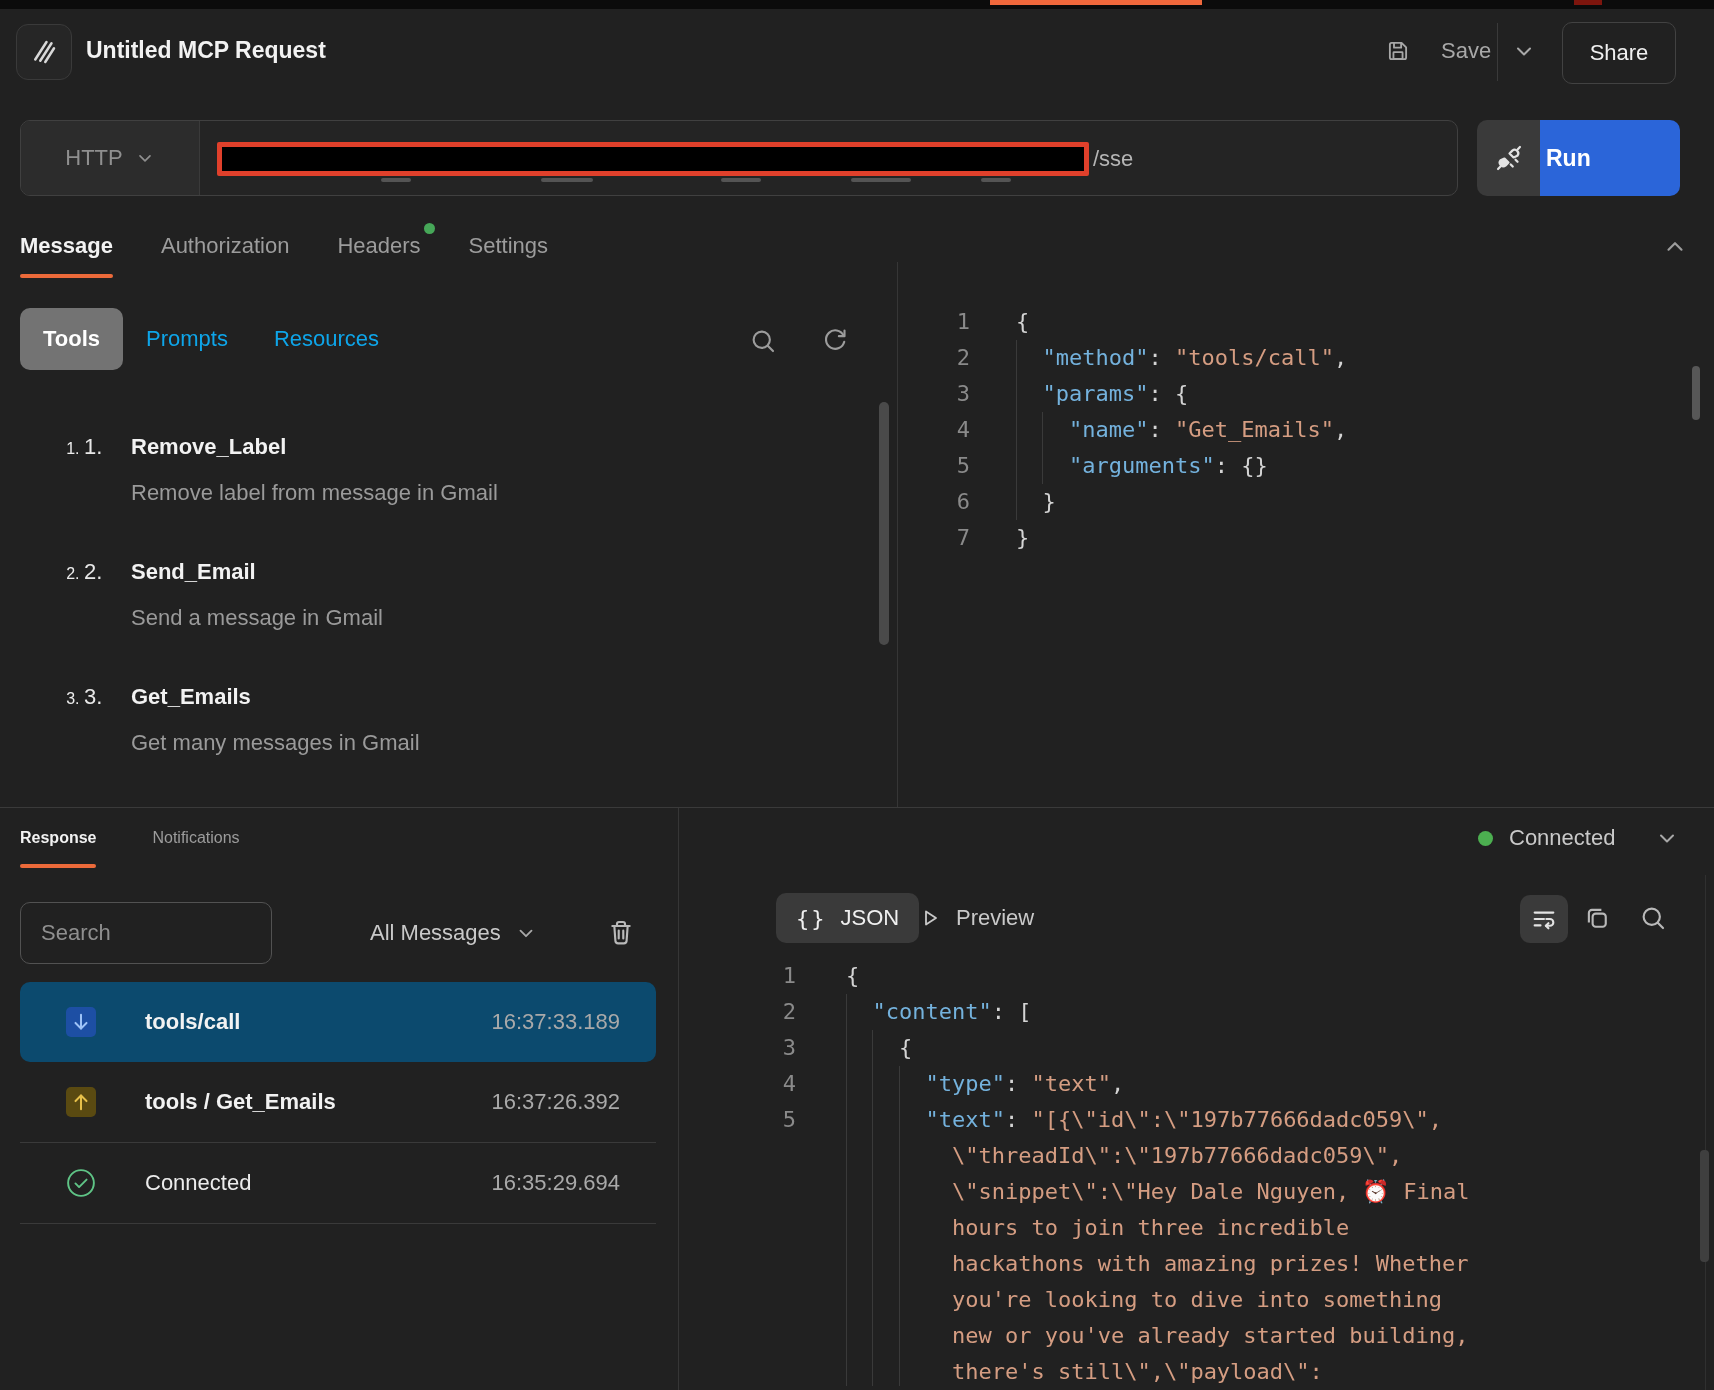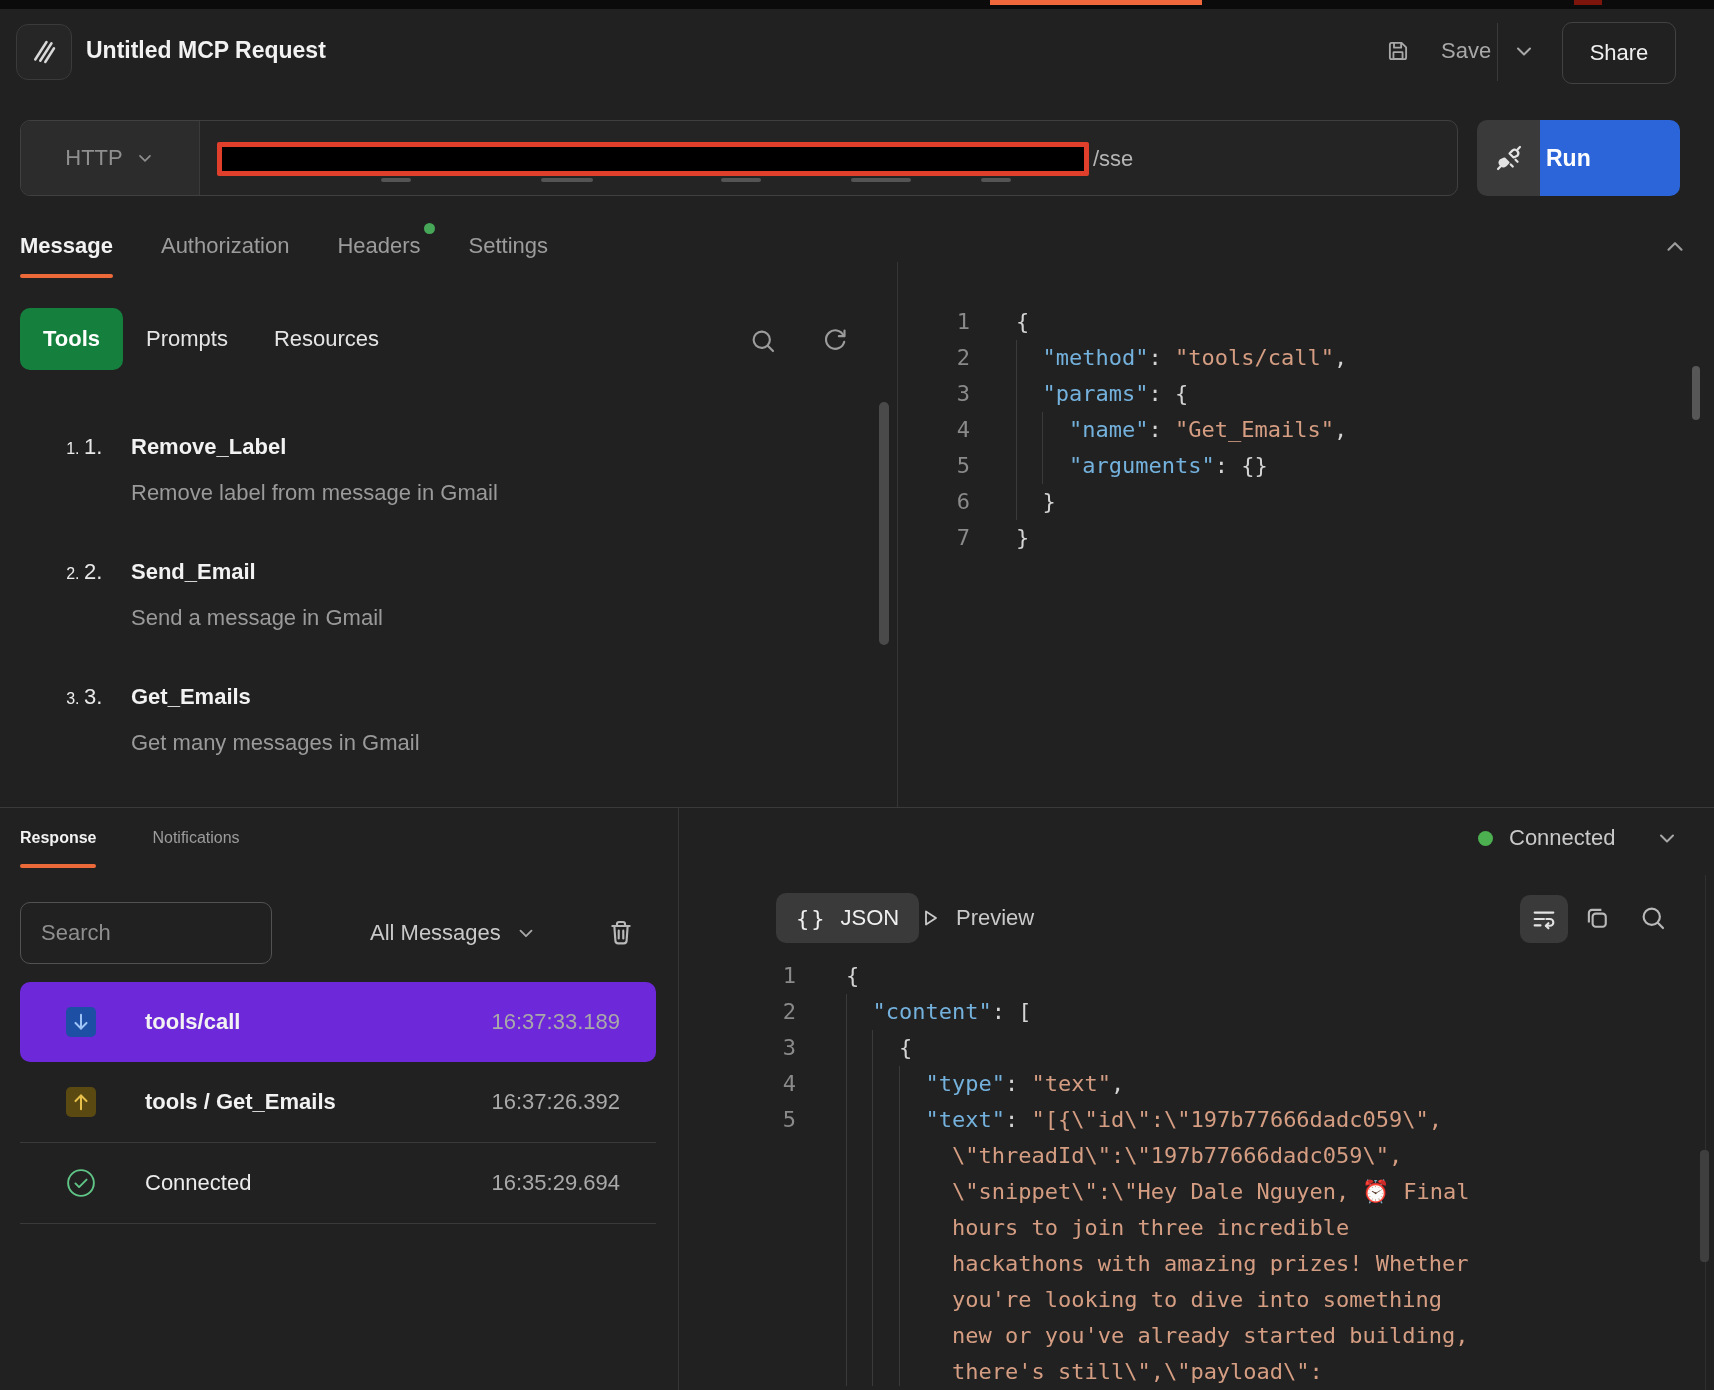--- a/index.html
+++ b/index.html
@@ -44,22 +44,22 @@
   
   .req-tabs{position:absolute;left:20px;top:228px;display:flex;gap:48px;font-size:22px;color:#9c9c9c;height:36px;line-height:36px}
   .tab{position:relative;cursor:pointer}
   .tab.active{color:#f2f2f2;font-weight:700}
   .tab.active::after{content:"";position:absolute;left:0;right:0;bottom:-14px;height:4px;background:#ec6a3a;border-radius:2px}
   .tabdot{position:absolute;top:-5px;right:-14px;width:11px;height:11px;border-radius:50%;background:#46a758}
   .collapse-chevron{position:absolute;left:1662px;top:234px;color:#9c9c9c;cursor:pointer}
 
   
   .cap-tabs{position:absolute;left:20px;top:308px;height:62px;display:flex;align-items:center}
-  .cap-tab{font-size:22px;color:#e5e5e5;padding:0 23px;height:62px;display:flex;align-items:center;cursor:pointer}
-  .cap-tab.active{background:#15803d;border-radius:10px;color:#fff;font-weight:700}
+  .cap-tab{font-size:22px;color:#0ea5e9;padding:0 23px;height:62px;display:flex;align-items:center;cursor:pointer}
+  .cap-tab.active{background:#737373;border-radius:10px;color:#fff;font-weight:700}
   .icon-btn{color:#9c9c9c;cursor:pointer;background:none;border:none;padding:0}
   .search-icon-btn{position:absolute;left:748px;top:326px}
   .refresh-icon-btn{position:absolute;left:820px;top:326px}
 
   
   .tools-list{position:absolute;left:44px;top:416px;width:780px}
   .tool-item{margin-bottom:49px}
   .tool-name-row{display:flex;font-size:22px;line-height:30px}
   .tool-num{width:47px;color:#e8e8e8;flex:none}
   .tool-name{font-weight:700;color:#f2f2f2}
@@ -93,21 +93,21 @@
   
   .search-input{position:absolute;left:20px;top:902px;width:252px;height:62px;border:1.5px solid #525252;
                 border-radius:10px;background:transparent;color:#ddd;font-size:22px;padding:0 20px;
                 box-sizing:border-box;outline:none;font-family:"Liberation Sans",sans-serif}
   .search-input::placeholder{color:#8f8f8f}
   .filter{position:absolute;left:370px;top:902px;height:62px;display:flex;align-items:center;gap:14px;
           font-size:22px;color:#c9c9c9;cursor:pointer}
   .trash-btn{position:absolute;left:605px;top:916px;color:#b9b9b9}
   .msg-list{position:absolute;left:20px;top:982px;width:636px}
   .msg-row{height:80px;display:flex;align-items:center;cursor:pointer;box-sizing:border-box}
-  .msg-row.selected{background:#6d28d9;border-radius:10px}
+  .msg-row.selected{background:#0c4a6e;border-radius:10px}
   .msg-row.bordered{border-bottom:1px solid #3a3a3a;height:81px}
   .msg-icon{margin-left:46px;width:30px;height:30px;border-radius:5px;display:flex;align-items:center;justify-content:center;flex:none}
   .msg-icon.received{background:#1d4fa4;color:#9ec3f7}
   .msg-icon.sent{background:#5a4a11;color:#e6c04a}
   .msg-icon.connected{background:transparent}
   .msg-label{margin-left:49px;font-size:22px;font-weight:700;color:#f2f2f2}
   .msg-row.kind-connected .msg-label{font-weight:400;color:#ececec}
   .msg-time{margin-left:auto;margin-right:36px;color:#a9a9a9;font-size:22px}
 
   

